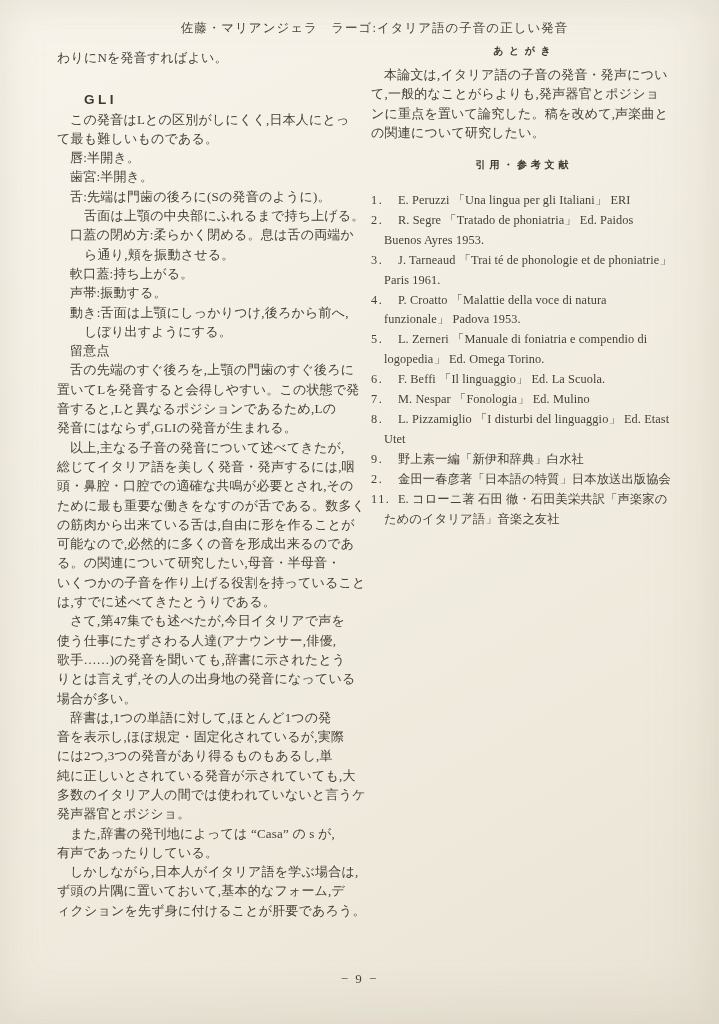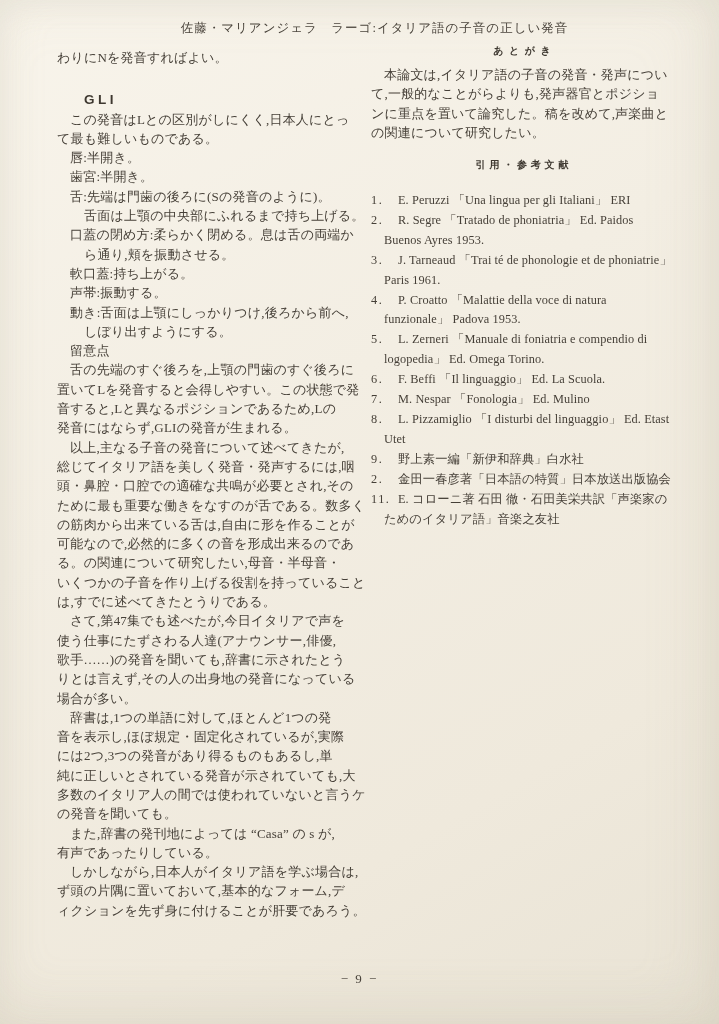--- a/index.html
+++ b/index.html
@@ -134,21 +134,21 @@
         <div class="line i1">さて,第47集でも述べたが,今日イタリアで声を</div>
         <div class="line">使う仕事にたずさわる人達(アナウンサー,俳優,</div>
         <div class="line">歌手……)の発音を聞いても,辞書に示されたとう</div>
         <div class="line">りとは言えず,その人の出身地の発音になっている</div>
         <div class="line">場合が多い。</div>
         <div class="line i1">辞書は,1つの単語に対して,ほとんど1つの発</div>
         <div class="line">音を表示し,ほぼ規定・固定化されているが,実際</div>
         <div class="line">には2つ,3つの発音があり得るものもあるし,単</div>
         <div class="line">純に正しいとされている発音が示されていても,大</div>
         <div class="line">多数のイタリア人の間では使われていないと言うケ</div>
-        <div class="line">の発音を聞いても。</div>
+        <div class="line">発声器官とポジショ。</div>
         <div class="line i1">また,辞書の発刊地によっては “Casa” の s が,</div>
         <div class="line">有声であったりしている。</div>
         <div class="line i1">しかしながら,日本人がイタリア語を学ぶ場合は,</div>
         <div class="line">ず頭の片隅に置いておいて,基本的なフォーム,デ</div>
         <div class="line">ィクションを先ず身に付けることが肝要であろう。</div>
       </div>
   </div>
 
   <div class="col col-right">
     <div class="center-heading">あとがき</div>

